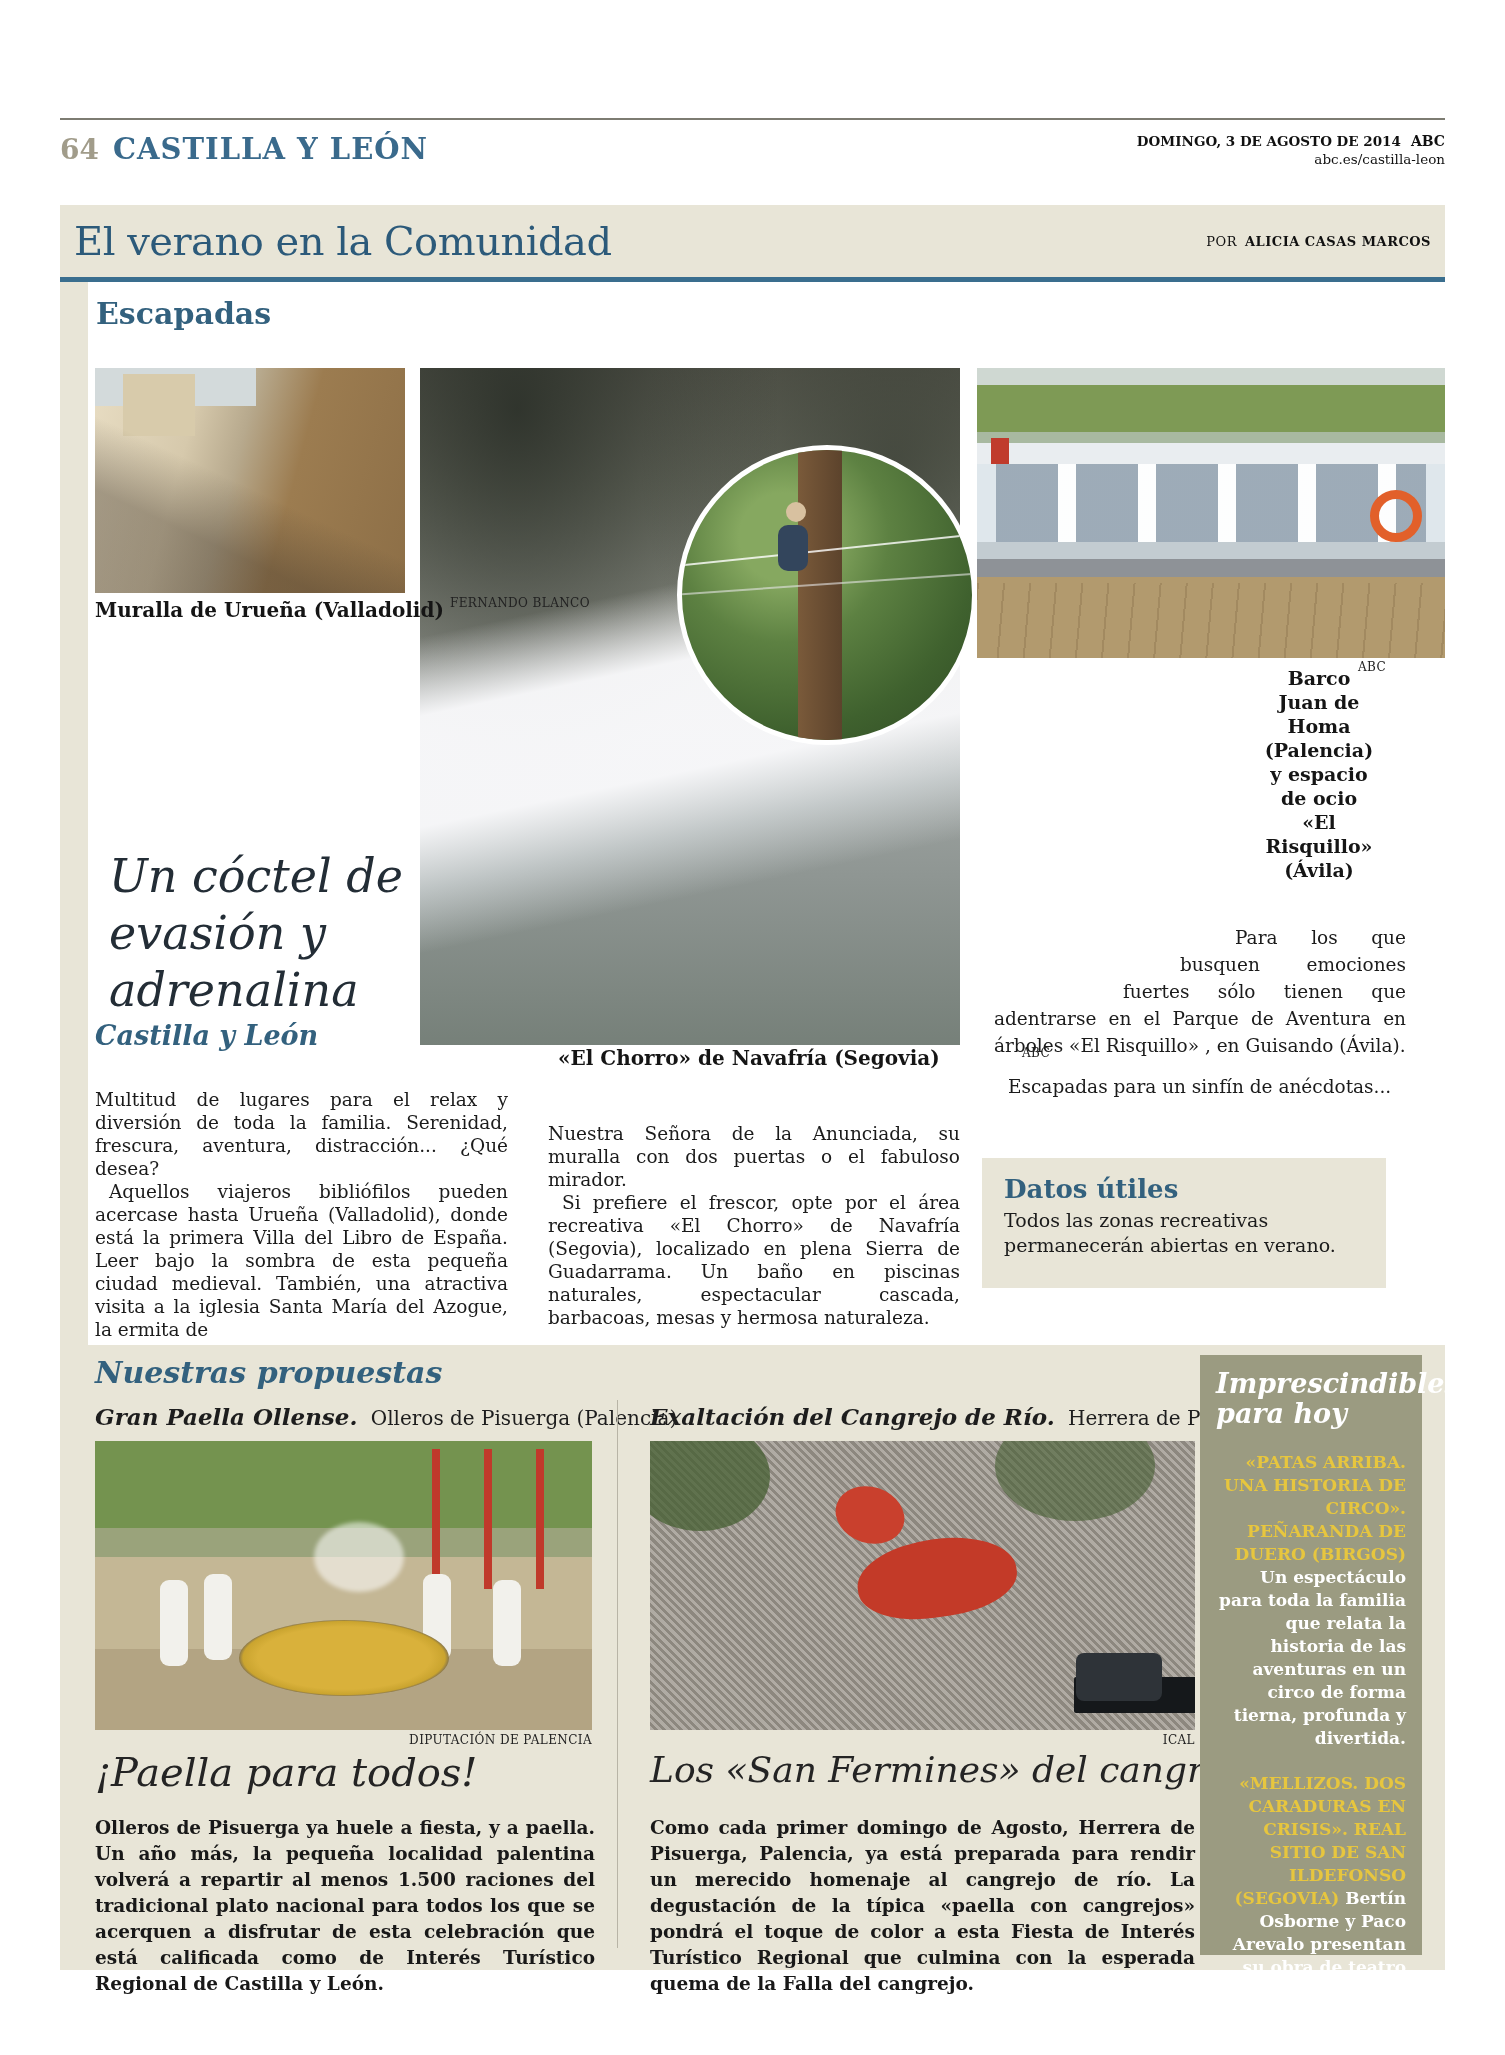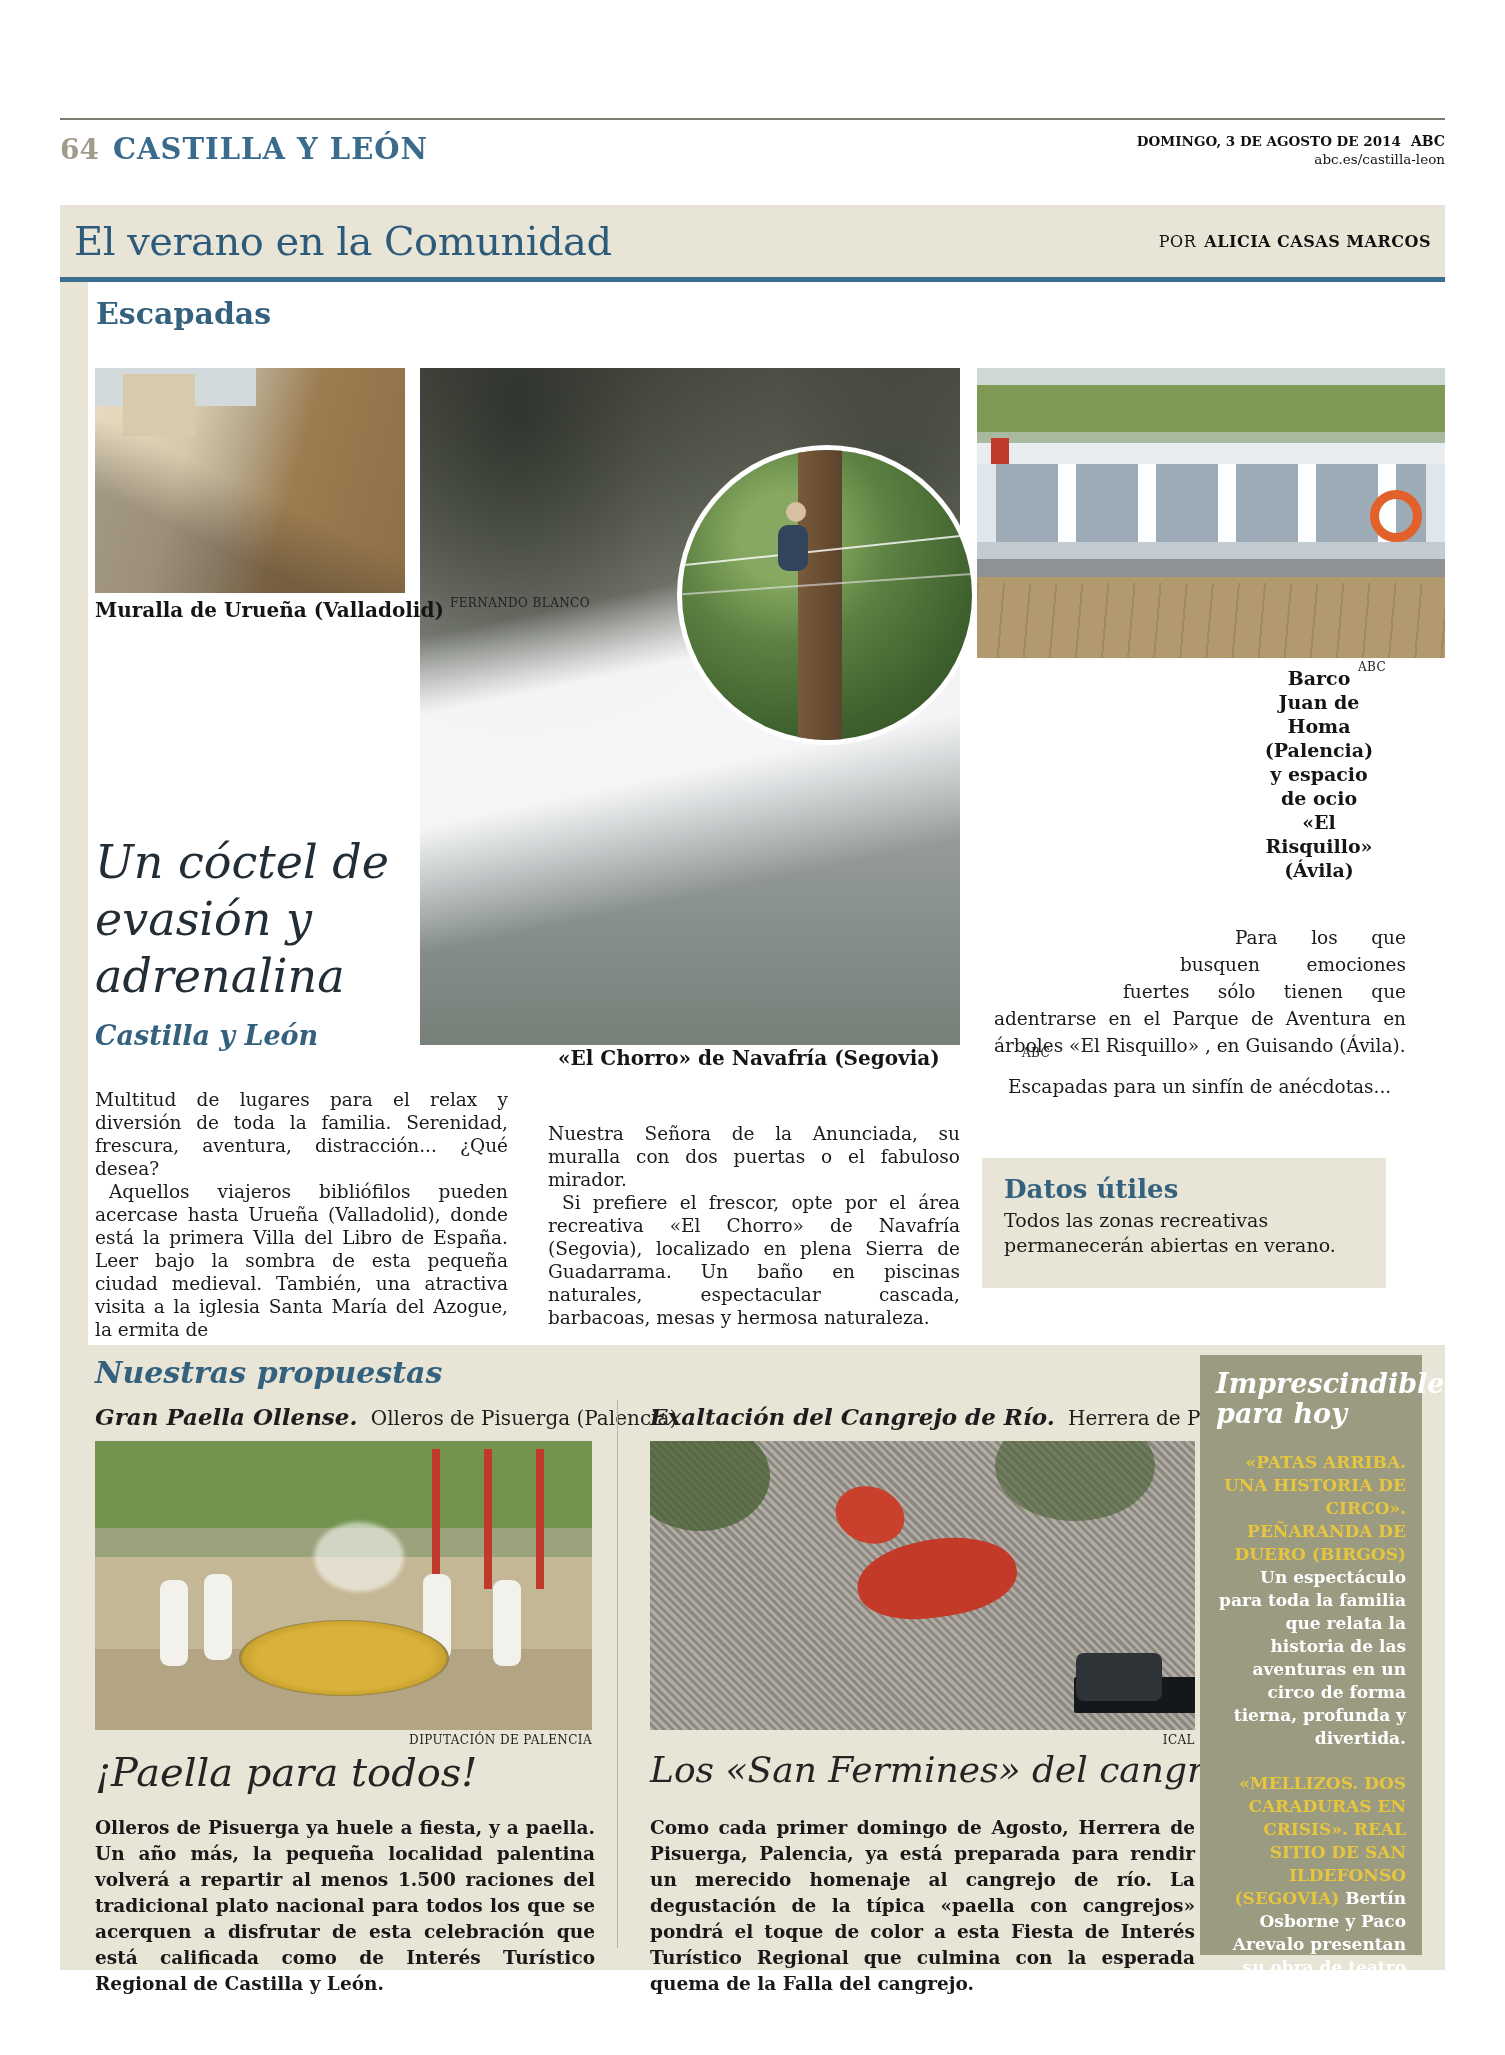--- a/index.html
+++ b/index.html
@@ -22,21 +22,21 @@
   .folio-num{font-size:28px;font-weight:bold;color:#a19c8a;}
   .section-name{font-size:29px;font-weight:600;color:#3a6a8c;letter-spacing:1px;}
   .mast-right{text-align:right;font-size:13.5px;line-height:18px;color:#111;}
   .mast-right .brand{font-weight:bold;margin-left:10px;font-size:14px;}
   .mast-right .date{font-weight:600;}
 
   
   .sheet{position:absolute;left:60px;top:205px;width:1385px;height:1765px;background:var(--beige);}
   .band{position:absolute;left:0;top:0;width:100%;height:72px;display:flex;justify-content:space-between;align-items:center;padding:0 14px;box-sizing:border-box;}
   .band-title{font-size:40px;font-weight:normal;color:var(--deepblue);letter-spacing:-0.5px;}
-  .band-byline{font-size:16px;color:#111;letter-spacing:.5px;}
+  .band-byline{font-size:13px;color:#111;letter-spacing:.5px;}
   .band-byline .by-name{font-weight:bold;margin-left:8px;}
   .blue-rule{position:absolute;left:0;top:72px;width:100%;height:5px;background:var(--rule-blue);}
 
   .white-area{position:absolute;left:28px;top:77px;width:1357px;height:1063px;background:#fff;}
 
   .kicker{position:absolute;left:8px;top:14px;font-size:30px;font-weight:bold;color:var(--blue);}
 
   
   .photo{position:absolute;overflow:hidden;}
   .photo-muralla{left:7px;top:86px;width:310px;height:225px;
@@ -194,21 +194,21 @@
       </div>
 
       <div class="cap-row2">
         <span class="cap">«El Chorro» de Navafría (Segovia)</span>
         <span class="credit">ABC</span>
       </div>
 
       <div class="barco-cap">Barco Juan de Homa (Palencia) y espacio de ocio «El Risquillo» (Ávila)</div>
       <div class="barco-credit credit">ABC</div>
 
-      <h1 class="headline" style="margin:0;font-weight:500;">Un cóctel de evasión y adrenalina</h1>
+      <h1 class="headline" style="margin:14px;font-weight:500;">Un cóctel de evasión y adrenalina</h1>
       <div class="subhead">Castilla y León</div>
 
       <div class="bodycol col1">
         <p>Multitud de lugares para el relax y diversión de toda la familia. Serenidad, frescura, aventura, distracción... ¿Qué desea?</p>
         <p class="ind">Aquellos viajeros bibliófilos pueden acercase hasta Urueña (Valladolid), donde está la primera Villa del Libro de España. Leer bajo la sombra de esta pequeña ciudad medieval. También, una atractiva visita a la iglesia Santa María del Azogue, la ermita de</p>
       </div>
 
       <div class="bodycol col2">
         <p>Nuestra Señora de la Anunciada, su muralla con dos puertas o el fabuloso mirador.</p>
         <p class="ind">Si prefiere el frescor, opte por el área recreativa «El Chorro» de Navafría (Segovia), localizado en plena Sierra de Guadarrama. Un baño en piscinas naturales, espectacular cascada, barbacoas, mesas y hermosa naturaleza.</p>

